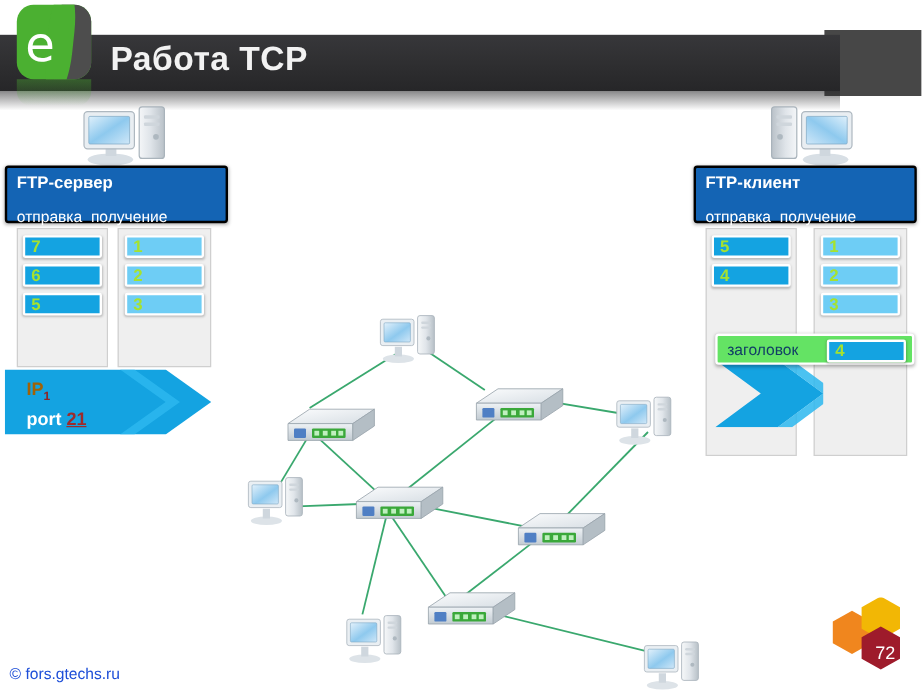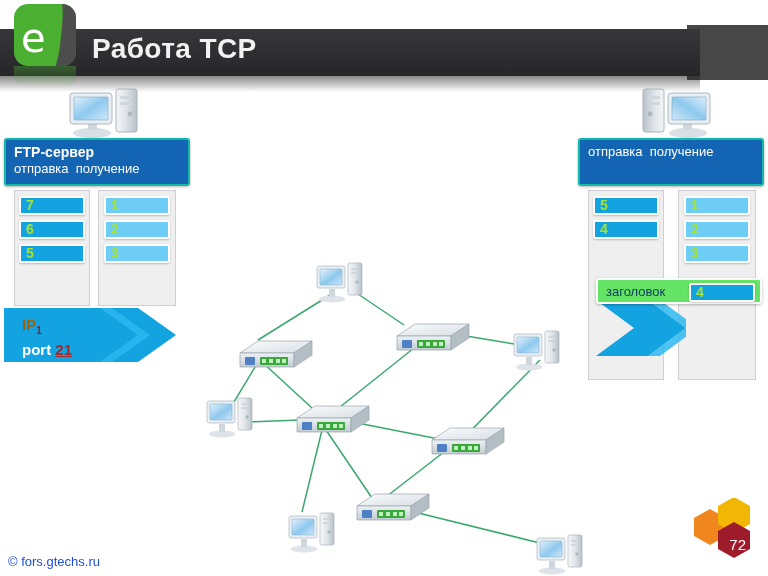--- a/index.html
+++ b/index.html
@@ -52,27 +52,27 @@
     background:linear-gradient(to bottom,rgba(75,176,49,.40),rgba(75,176,49,0));
     border-radius:0 0 12px 12px;
   }
 
   
   .pc-icon{position:absolute;width:74px;height:56px;}
   .pc-icon svg{display:block;}
 
   .panel-title{
     position:absolute;background:#1464b4;color:#ffffff;
-    border:2px solid #14b8a6;border-radius:3px;
+    border:2px solid #000000;border-radius:3px;
     box-shadow:0 1px 3px rgba(0,0,0,.28);
     padding:4px 6px 5px 8px;box-sizing:border-box;
   }
   .panel-title .t1{font-size:14px;font-weight:bold;line-height:17px;}
   .panel-title .t2{font-size:13px;line-height:16px;white-space:nowrap;}
-  .panel-title .t2 span{display:inline-block;}
+  .panel-title .t2 span{display:inline-block;margin-top:12px;}
 
   .queue-col{
     position:absolute;background:#efefef;border:1px solid #cfcfcf;
     box-sizing:border-box;
   }
   .pkt{
     position:absolute;height:19px;box-sizing:border-box;
     border:2px solid #ffffff;border-radius:2px;
     box-shadow:0 1px 2px rgba(0,0,0,.22);
     color:#a6e22e;font-size:14px;font-weight:bold;
@@ -198,20 +198,21 @@
         <rect x="8" y="13" width="34" height="23" rx="1" fill="url(#scr)" stroke="#7fa8c4" stroke-width=".6"></rect>
         <rect x="50" y="5" width="21" height="43" rx="2.5" fill="url(#cas)" stroke="#a9b3bb"></rect>
         <rect x="54" y="12" width="13" height="3" rx="1" fill="#cfd6dc"></rect>
         <rect x="54" y="18" width="13" height="3" rx="1" fill="#cfd6dc"></rect>
         <circle cx="64" cy="30" r="2.4" fill="#aeb8c0"></circle>
       </g>
     </svg>
   </div>
 
   <div class="panel-title" style="left:578px;top:138px;width:186px;height:48px;">
+    <div class="t1">FTP-клиент</div>
     <div class="t2">
       <span>отправка</span>&nbsp;&nbsp;<span>получение</span>
     </div>
   </div>
 
   <div class="queue-col" style="left:588px;top:190px;width:76px;height:190px;">
     <div class="pkt send" style="left:4px;top:5px;width:66px;">5</div>
     <div class="pkt send" style="left:4px;top:29px;width:66px;">4</div>
   </div>
 

